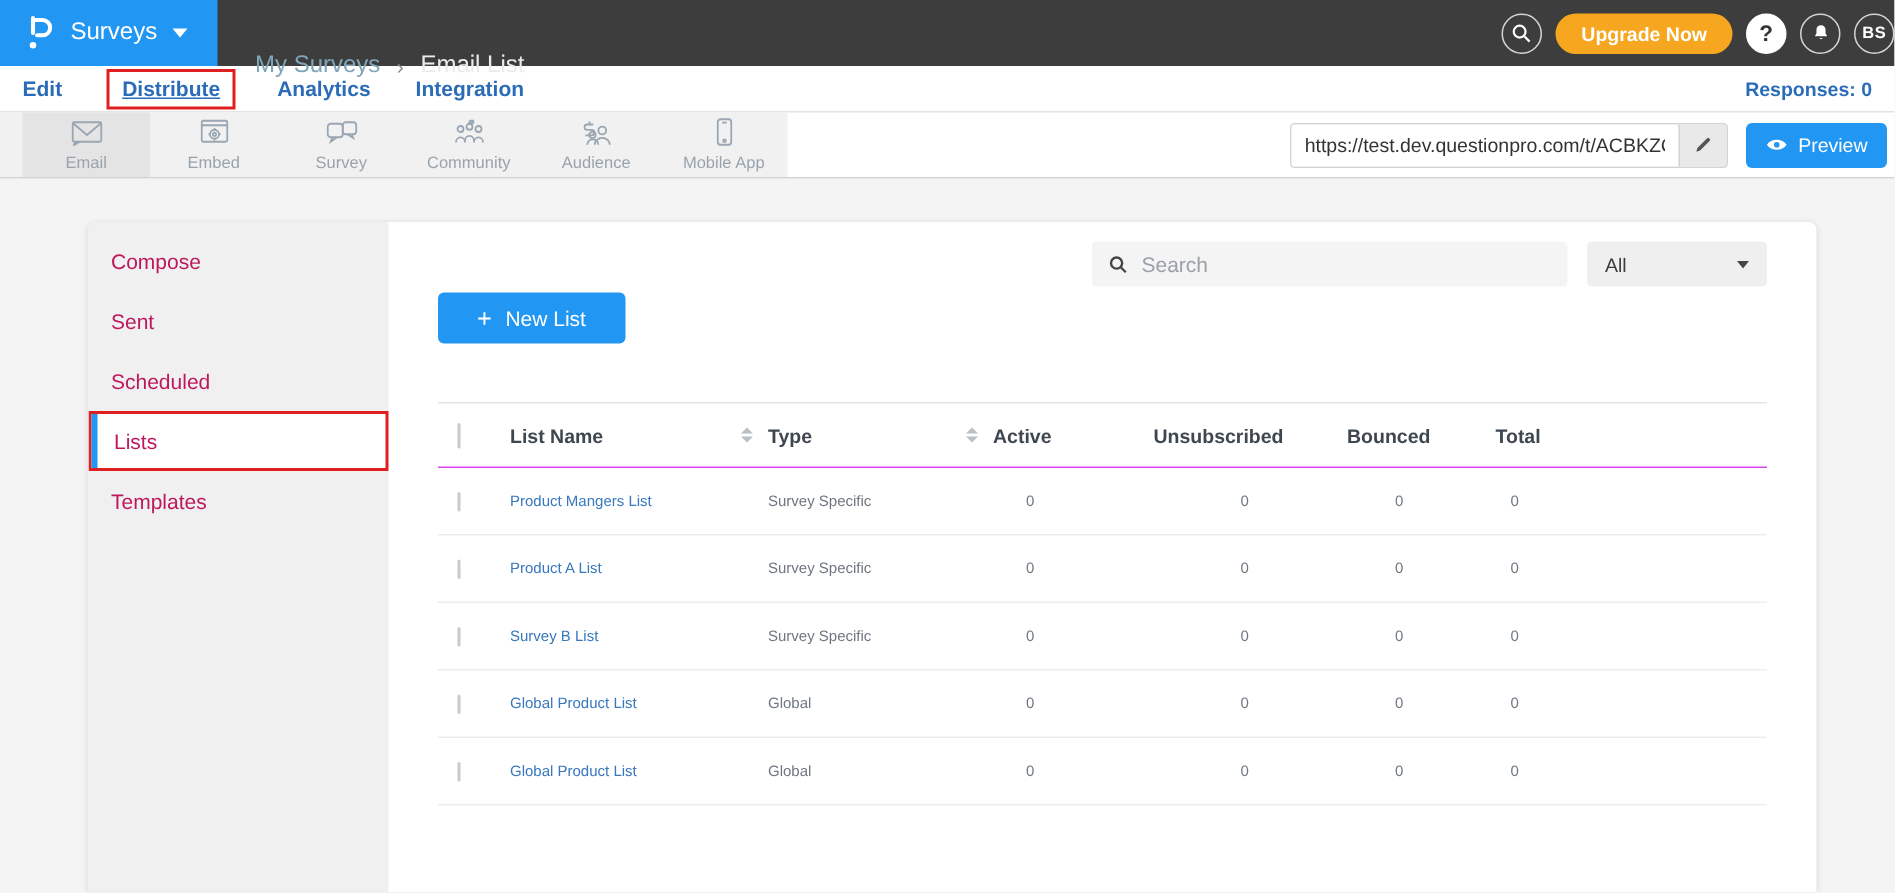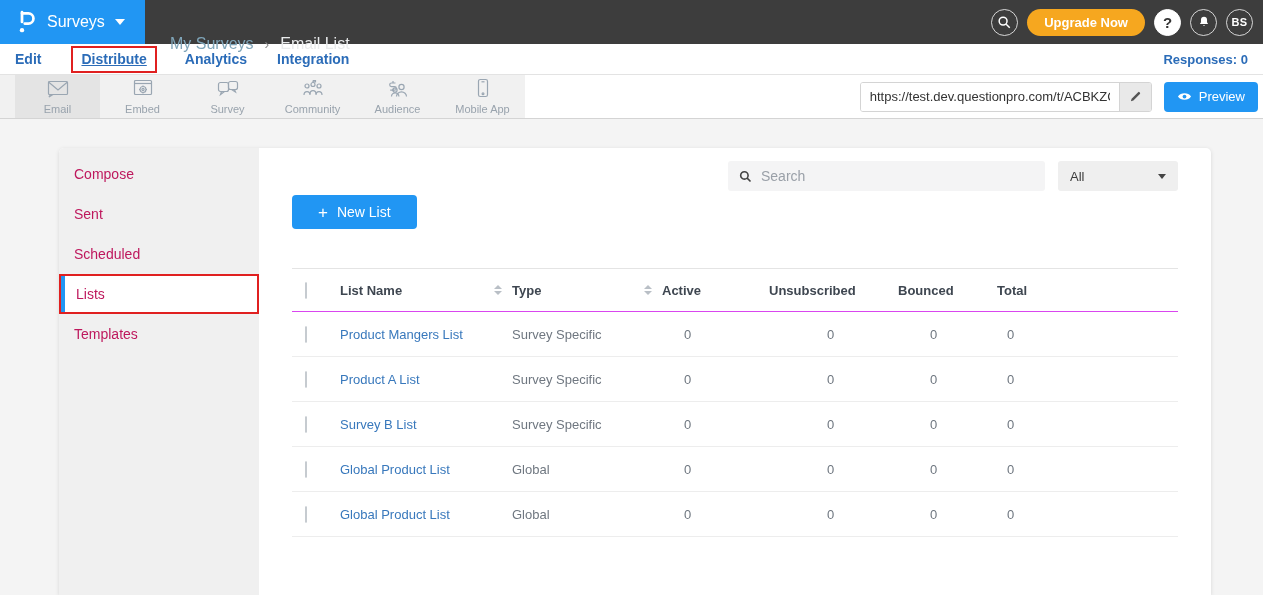--- a/index.html
+++ b/index.html
@@ -10,21 +10,21 @@
   .topbar { height:44px; background:#3d3d3d; display:flex; align-items:center; }
   .logo-block { width:145px; height:44px; background:#2196f3; display:flex;
     align-items:center; padding-left:17px; gap:10px; cursor:pointer; }
   .logo-block .pname { color:#fff; font-size:16px; }
   .caret-down-w { width:0; height:0; border-left:5px solid transparent;
     border-right:5px solid transparent; border-top:6px solid #fff; }
   .breadcrumb { display:flex; align-items:center; margin-left:25px; font-size:16px; gap:11px;margin-top:44px; }
   .bc-parent { color:#7fa5b9; cursor:pointer; }
   .bc-sep { color:#8a8a8a; font-size:14px; }
   .bc-current { color:#e9ebec; }
-  .top-right { margin-left:auto; display:flex; align-items:center; gap:9px; padding-right:10px; }
+  .top-right { margin-left:auto; display:flex; align-items:center; gap:9px; }
   .circle-btn { width:27px; height:27px; border-radius:50%; border:1px solid rgba(255,255,255,.78);
     display:flex; align-items:center; justify-content:center; cursor:pointer; flex:0 0 auto; }
   .circle-btn.solid { background:#fff; border-color:#fff; color:#333; font-weight:bold; font-size:15px; }
   .avatar-txt { color:#fff; font-size:11px; font-weight:bold; letter-spacing:.4px; }
   .upgrade-btn { background:#f6a71f; color:#fff; border:none; border-radius:14px;
     height:27px; padding:0 17px; font-size:13px; font-weight:bold; cursor:pointer;
     font-family:"Liberation Sans", sans-serif; }
 
   
   .tabbar { height:30px; background:#fff; display:flex; align-items:center; padding:0 15px; }
@@ -80,21 +80,21 @@
     color:#fff; border:none; border-radius:4px; font-size:14px; display:flex;
     align-items:center; gap:9px; cursor:pointer; font-family:"Liberation Sans", sans-serif; }
   .new-list-btn .plus { font-size:17px; font-weight:normal; line-height:1; }
 
   
   .list-table { margin-top:39px; }
   .t-head, .t-row { display:grid;
     grid-template-columns:48px 172px 150px 107px 129px 99px 1fr; align-items:center; }
   .t-head { height:44px; border-top:1px solid #e4e4e4; border-bottom:1px solid #d946ef;
     font-size:13px; font-weight:bold; color:#3e4650; }
-  .t-row { height:45px; border-bottom:1px solid #ededed; font-size:13px; }
+  .t-row { height:45px; border-bottom:1px solid #ededed; font-size:10px; }
   .th-sortable { display:flex; align-items:center; justify-content:space-between;
     padding-right:10px; cursor:pointer; }
   .sort-glyph { display:flex; flex-direction:column; gap:2px; }
   .sort-glyph i { display:block; width:0; height:0; border-left:4px solid transparent;
     border-right:4px solid transparent; }
   .sort-glyph .up { border-bottom:4px solid #b9bfc6; }
   .sort-glyph .dn { border-top:4px solid #b9bfc6; }
   .checkbox { width:17px; height:17px; border:1px solid #c6cbd0; border-radius:3px;
     background:#fff; cursor:pointer; margin-left:13px; }
   .cell-name { color:#3878bc; cursor:pointer; }

